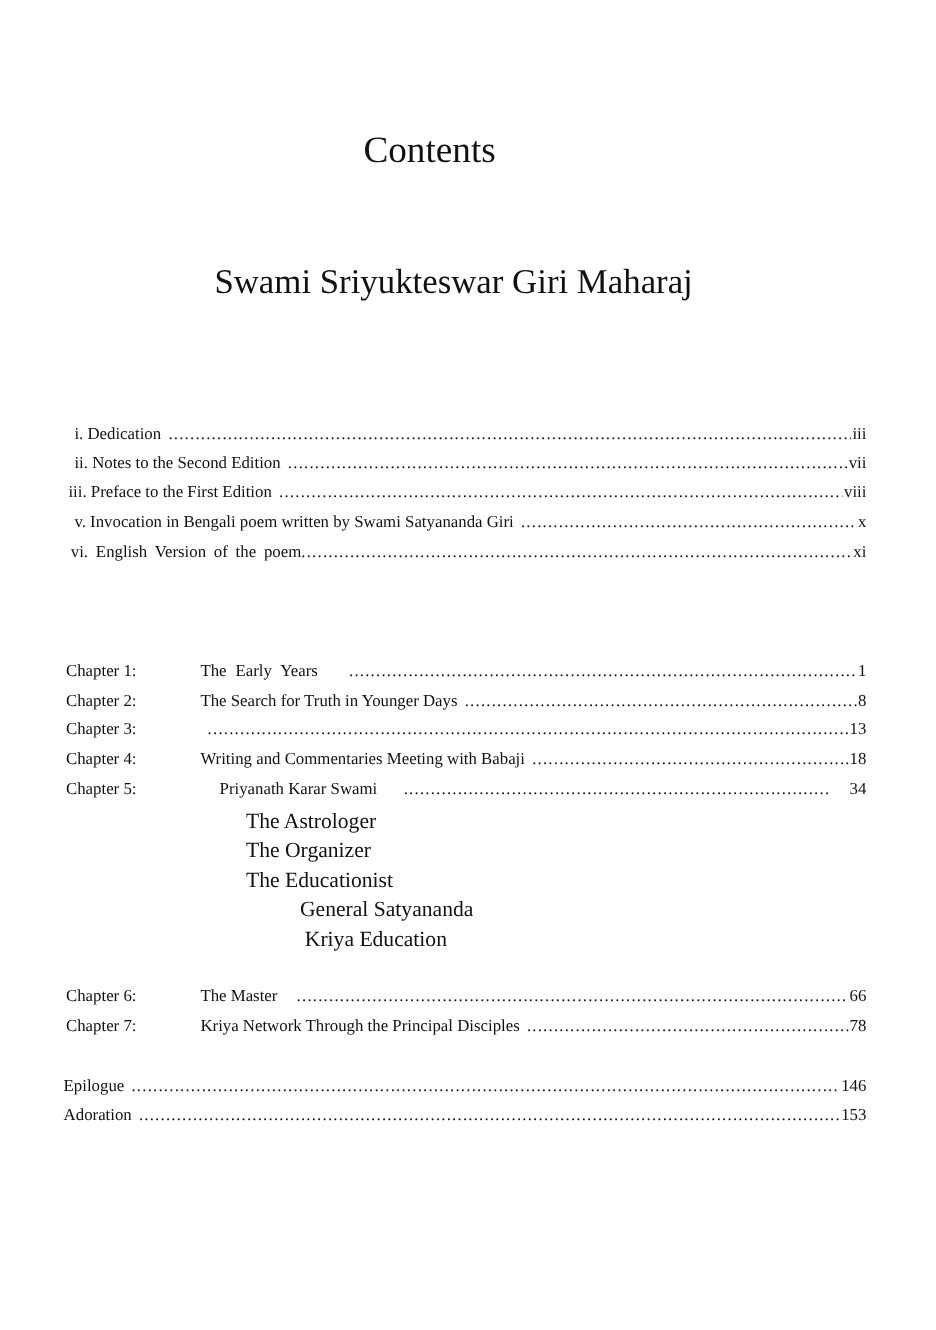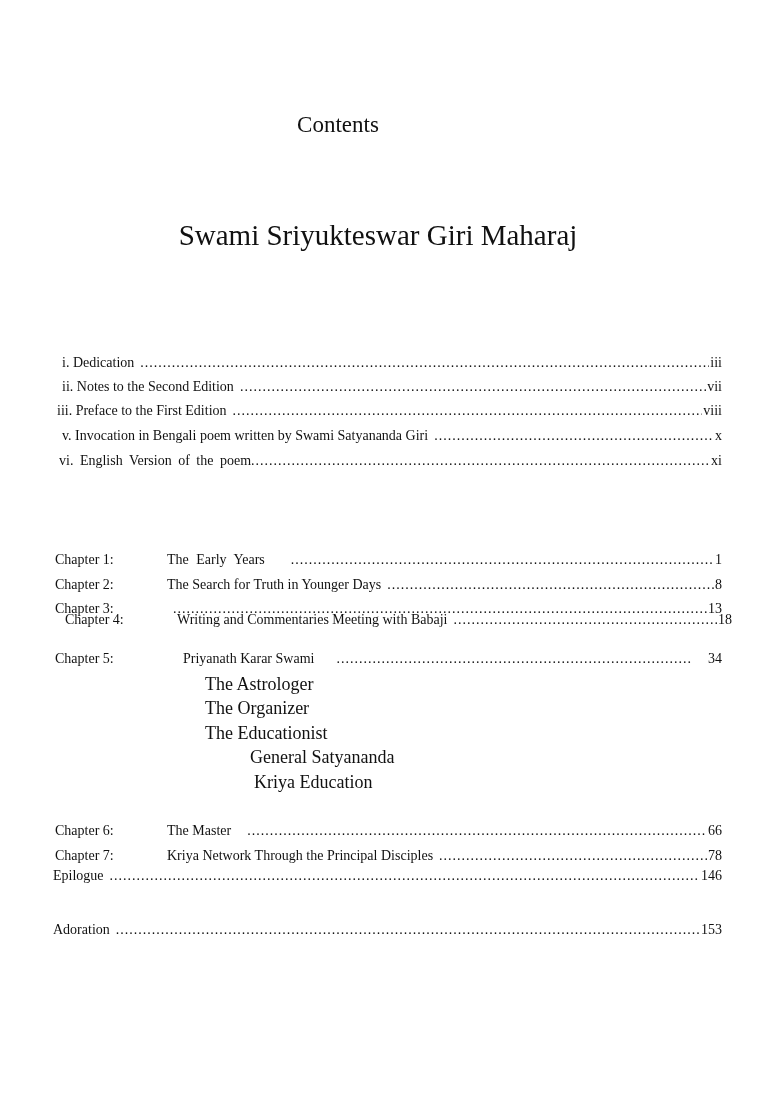--- a/index.html
+++ b/index.html
@@ -3,21 +3,21 @@
 <meta charset="utf-8">
 <style>
   html, body { margin: 0; padding: 0; background: #ffffff; }
   body {
     width: 780px; height: 1108px; position: relative; overflow: hidden;
     font-family: "Liberation Serif", "DejaVu Serif", serif;
     color: #111111;
   }
   .title {
     position: absolute; left: 0; width: 676px; text-align: center;
-    top: 105px; font-size: 23px; line-height: 40px;
+    top: 105px; font-size: 31px; line-height: 40px; padding-left: 20px;
   }
   .subtitle {
     position: absolute; left: 0; width: 756px; text-align: center;
     top: 215px; font-size: 29px; line-height: 40px;
   }
   .row {
     position: absolute; display: flex; align-items: baseline;
     font-size: 14px; line-height: 24px; white-space: nowrap;
   }
   .row .label { flex: 0 0 auto; }
@@ -73,21 +73,21 @@
   <span class="label chap">Chapter 2:</span>
   <span class="label">The Search for Truth in Younger Days</span>
   <span class="dots">....................................................................................................................................................................</span>
   <span class="page">8</span>
 </div>
 <div class="row" style="left:55px; width:667px; top:597px;">
   <span class="label chap">Chapter 3:</span>
   <span class="dots">....................................................................................................................................................................</span>
   <span class="page">13</span>
 </div>
-<div class="row" style="left:55px; width:667px; top:608px;margin-left:10px;">
+<div class="row" style="left:55px; width:667px; top:622px;">
   <span class="label chap">Chapter 4:</span>
   <span class="label">Writing and Commentaries Meeting with Babaji</span>
   <span class="dots">....................................................................................................................................................................</span>
   <span class="page">18</span>
 </div>
 <div class="row" style="left:55px; width:667px; top:647px;gap:16px;">
   <span class="label chap">Chapter 5:</span>
   <span class="label">Priyanath Karar Swami</span>
   <span class="dots">....................................................................................................................................................................</span>
   <span class="page">34</span>
@@ -105,21 +105,21 @@
   <span class="dots">....................................................................................................................................................................</span>
   <span class="page">66</span>
 </div>
 <div class="row" style="left:55px; width:667px; top:844px;">
   <span class="label chap">Chapter 7:</span>
   <span class="label">Kriya Network Through the Principal Disciples</span>
   <span class="dots">....................................................................................................................................................................</span>
   <span class="page">78</span>
 </div>
 
-<div class="row" style="left:53px; width:669px; top:864px;font-family:Liberation Serif, serif;">
+<div class="row" style="left:53px; width:669px; top:894px;font-family:Liberation Serif, serif;">
   <span class="label">Epilogue</span>
   <span class="dots">....................................................................................................................................................................</span>
   <span class="page">146</span>
 </div>
 <div class="row" style="left:53px; width:669px; top:918px;">
   <span class="label">Adoration</span>
   <span class="dots">....................................................................................................................................................................</span>
   <span class="page">153</span>
 </div>
 

